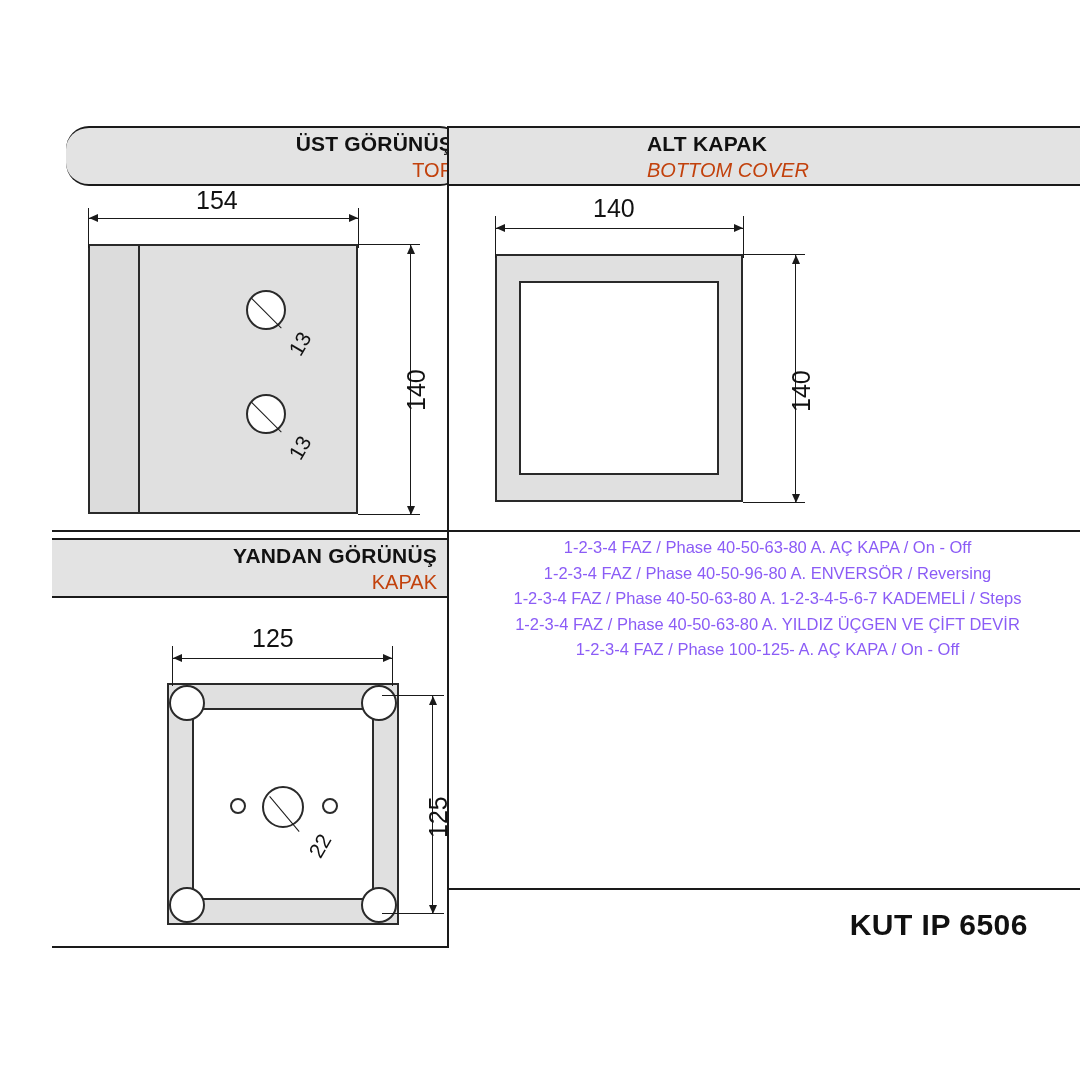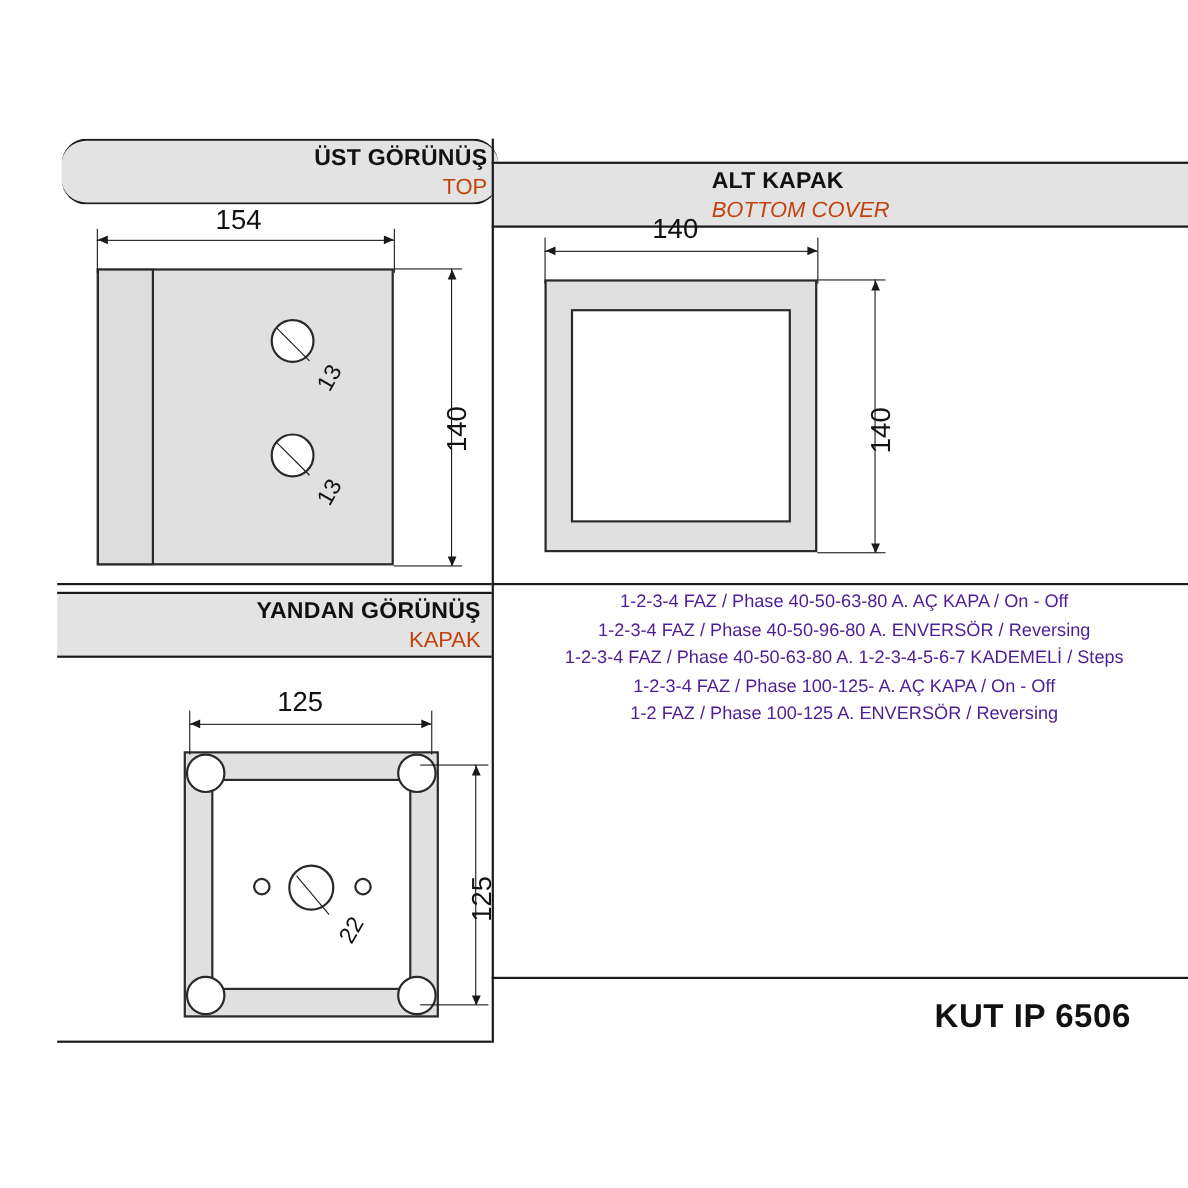--- a/index.html
+++ b/index.html
@@ -134,21 +134,21 @@
   #spec-list {
     position: absolute;
     left: 455px;
     top: 535px;
     width: 625px;
     text-align: center;
   }
   .spec-row {
     font-size: 16.5px;
     line-height: 25.5px;
-    color: #4c1d95;
+    color: #8b5cf6;
     white-space: nowrap;
   }
 
   
   #model-bar {
     position: absolute;
     left: 447px;
     top: 888px;
     width: 633px;
     border-top: 2px solid #1a1a1a;
@@ -162,21 +162,21 @@
     font-weight: bold;
     color: #111;
     letter-spacing: .5px;
   }
 </style>
 </head>
 <body>
 
 <div id="sheet">
 
-  <div class="hdr" style="left:56px; top:126px; width:397px; height:60px;border-radius:23px;">
+  <div class="hdr" style="left:66px; top:126px; width:397px; height:60px;border-radius:23px;">
     <div class="t1">ÜST GÖRÜNÜŞ</div>
     <div class="t2 plain">TOP</div>
   </div>
 
   <div class="panel" style="left:52px; top:186px; width:395px; height:344px;">
 
     <div class="rect" style="left:36px; top:58px; width:270px; height:270px;"></div>
 
     <div class="rect" style="left:36px; top:58px; width:52px; height:270px; background:#dcdcdc;"></div>
 
@@ -197,21 +197,21 @@
     <div class="dimlabel" style="left:144px; top:0px;">154</div>
 
     <div class="tick-h" style="left:306px; top:58px; width:62px;"></div>
     <div class="tick-h" style="left:306px; top:328px; width:62px;"></div>
     <div class="dim-v" style="left:358px; top:58px; height:270px;"></div>
     <div class="arrow ar-u" style="left:355px; top:59px;"></div>
     <div class="arrow ar-d" style="left:355px; top:320px;"></div>
     <div class="dimlabel vert" style="left:350px; top:225px;">140</div>
   </div>
 
-  <div class="hdr" style="left:447px; top:126px; width:633px; height:60px;margin-top:21px;">
+  <div class="hdr" style="left:447px; top:126px; width:633px; height:60px;">
     <div class="t1" style="right:auto; left:200px;">ALT KAPAK</div>
     <div class="t2" style="right:auto; left:200px;">BOTTOM COVER</div>
   </div>
 
   <div class="panel" style="left:447px; top:186px; width:633px; height:344px;">
 
     <div class="rect" style="left:48px; top:68px; width:248px; height:248px;"></div>
     <div class="rect white" style="left:72px; top:95px; width:200px; height:194px;"></div>
 
     <div class="tick-v" style="left:48px; top:30px; height:42px;"></div>
@@ -268,20 +268,20 @@
 
   <div class="vline" style="left:447px; top:126px; height:822px;"></div>
   <div class="hline" style="left:52px; top:530px; width:395px;"></div>
   <div class="hline" style="left:52px; top:946px; width:395px;"></div>
   <div class="hline" style="left:447px; top:530px; width:633px;"></div>
 
   <div id="spec-list">
     <div class="spec-row">1-2-3-4 FAZ / Phase  40-50-63-80 A. AÇ KAPA / On - Off</div>
     <div class="spec-row">1-2-3-4 FAZ / Phase  40-50-96-80 A.  ENVERSÖR / Reversing</div>
     <div class="spec-row">1-2-3-4 FAZ / Phase  40-50-63-80 A.  1-2-3-4-5-6-7  KADEMELİ / Steps</div>
+    <div class="spec-row">1-2-3-4 FAZ / Phase  40-50-63-80 A.  YILDIZ ÜÇGEN VE ÇİFT DEVİR</div>
     <div class="spec-row">1-2-3-4 FAZ / Phase  100-125- A. AÇ KAPA / On - Off</div>
-    <div class="spec-row">1-2 FAZ / Phase 100-125 A. ENVERSÖR / Reversing</div>
   </div>
 
   <div id="model-bar"></div>
   <div id="model-code">KUT IP 6506</div>
 
 </div>
 
 </body></html>

